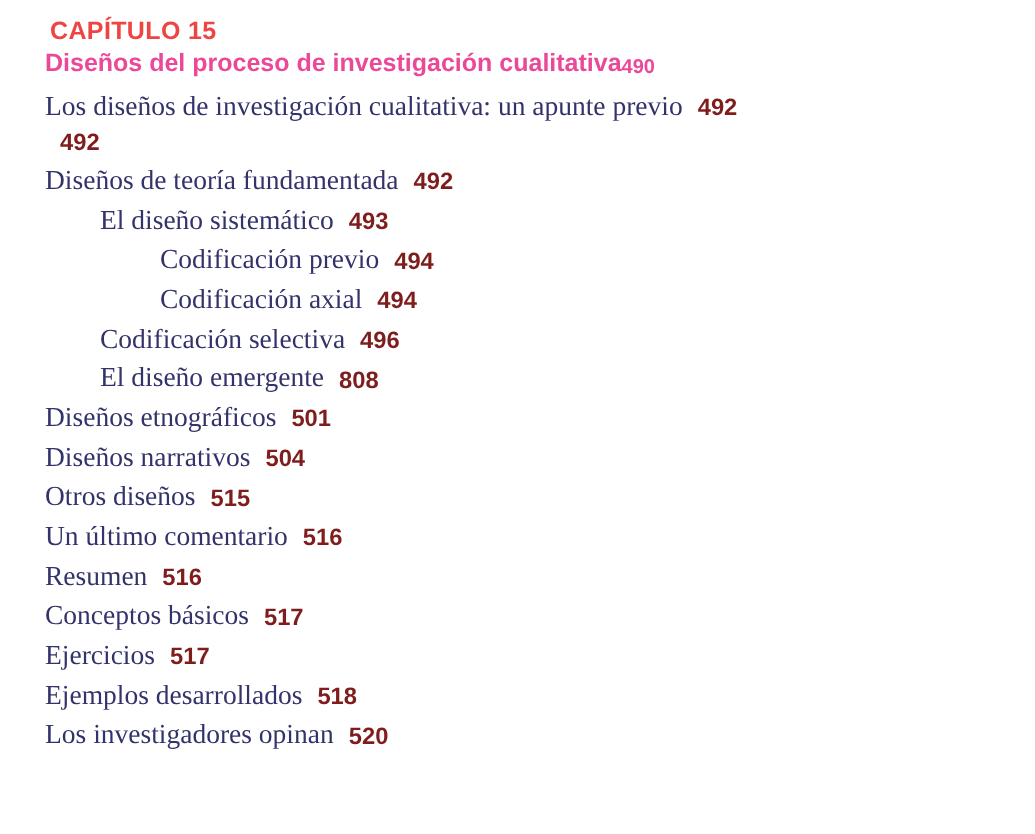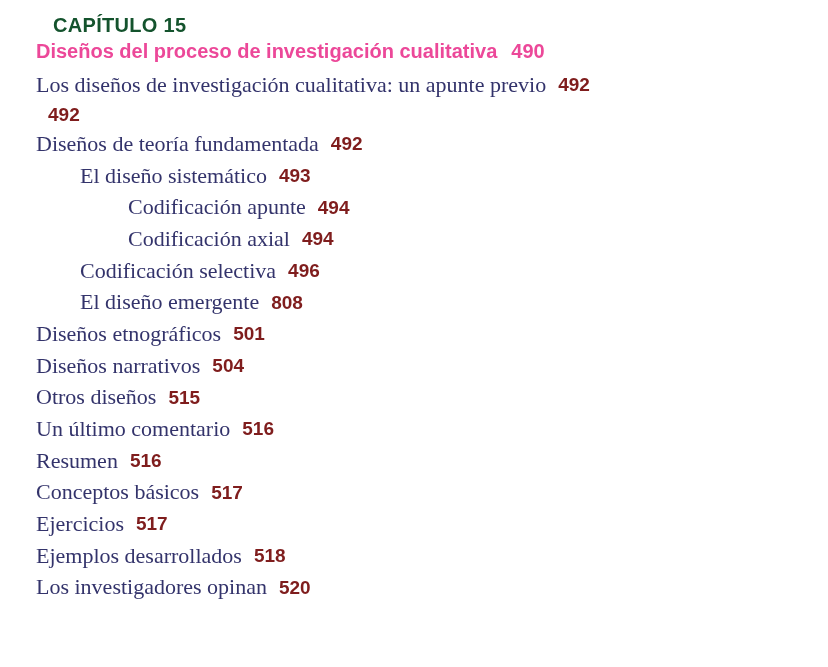--- a/index.html
+++ b/index.html
@@ -15,41 +15,40 @@
     overflow: hidden;
   }
   .toc {
     padding: 14px 0 0 36px;
   }
   .chapter-label {
     font-family: "Liberation Sans", sans-serif;
     font-weight: bold;
     font-size: 20px;
     letter-spacing: 0.3px;
-    color: #14532d;
-    margin: 0 0 3px 17px;
+    color: #ef4444;
+    margin: 0 0 3px 4px;
   }
   .chapter-title {
     font-family: "Liberation Sans", sans-serif;
     font-weight: bold;
     font-size: 20px;
     color: #ec4899;
     margin: 0 0 6px 0;
     display: flex;
     align-items: flex-end;
   }
   .chapter-title .pg {
     font-family: "Liberation Sans", sans-serif;
     font-weight: bold;
-    font-size: 20px;
-    margin-left: 14px;
+    font-size: 16px;
   }
   .entry {
     display: flex;
-    align-items: center;
+    align-items: flex-end;
     font-family: "Liberation Serif", serif;
     font-size: 22px;
     line-height: 1.44;
     color: #2f2f63;
     white-space: nowrap;
   }
   .entry .txt {
     color: #33336b;
   }
   .entry .pg {
@@ -85,21 +84,21 @@
       </div>
       <div class="entry lvl-0">
         <span class="txt">Diseños de teoría fundamentada</span>
         <span class="pg">492</span>
       </div>
       <div class="entry lvl-1">
         <span class="txt">El diseño sistemático</span>
         <span class="pg">493</span>
       </div>
       <div class="entry lvl-2">
-        <span class="txt">Codificación apunte</span>
+        <span class="txt">Codificación previo</span>
         <span class="pg">494</span>
       </div>
       <div class="entry lvl-2">
         <span class="txt">Codificación axial</span>
         <span class="pg">494</span>
       </div>
       <div class="entry lvl-1">
         <span class="txt">Codificación selectiva</span>
         <span class="pg">496</span>
       </div>

